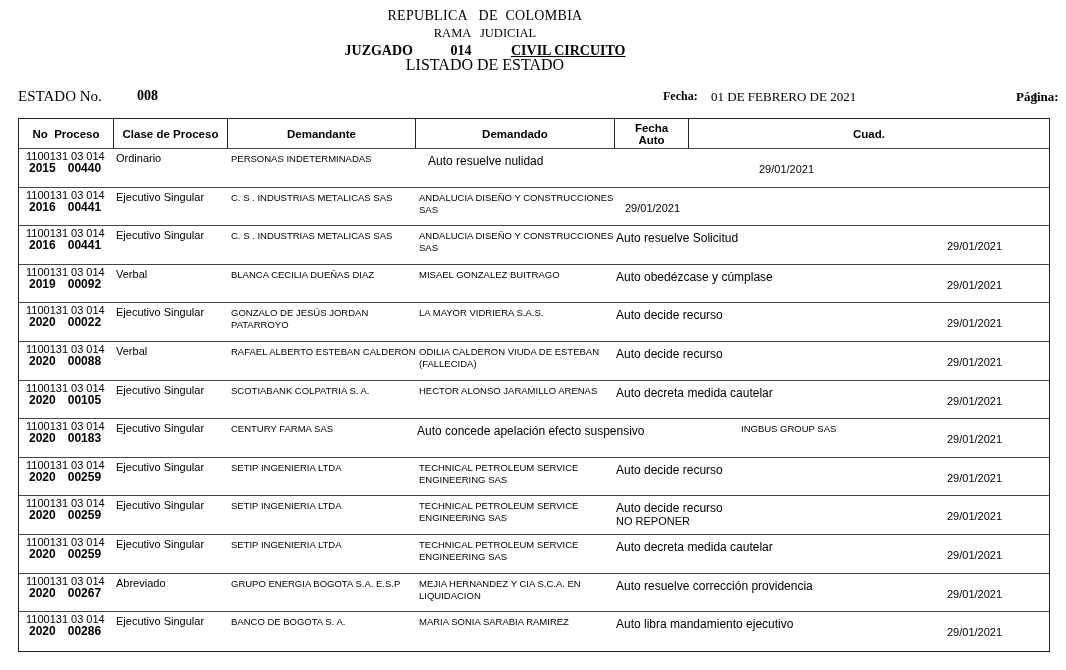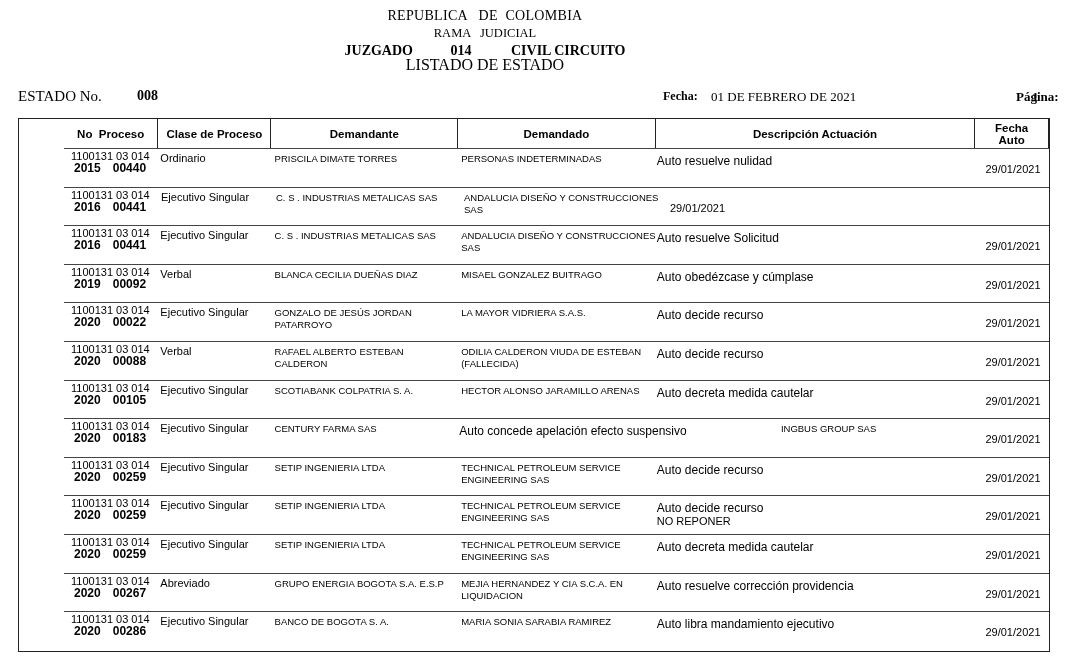--- a/index.html
+++ b/index.html
@@ -1,18 +1,18 @@
 <!DOCTYPE html>
 <html><head>
 <meta charset="utf-8">
 <style>
   html, body { margin:0; padding:0; background:#ffffff; }
   body { width:1066px; height:670px; position:relative; overflow:hidden; color:#000; }
   .serif { font-family: "Liberation Serif", "DejaVu Serif", serif; }
-  .sans { font-family: "Liberation Sans", "DejaVu Sans", sans-serif; padding-left: 45px; }
+  .sans { font-family: "Liberation Sans", "DejaVu Sans", sans-serif; }
   .hdr-line { position:absolute; left:0; width:970px; text-align:center; }
   #l1 { top:8px; font-size:14px; letter-spacing:0.3px; }
   #l2 { top:26px; font-size:12.5px; }
   #l3 { top:43px; font-size:14px; font-weight:bold; }
   #l3 span { display:inline-block; }
   #l4 { top:56px; font-size:16px; }
   #meta { position:absolute; top:88px; left:0; width:976px; height:20px; }
   #estado-label { position:absolute; left:18px; top:0; font-size:15px; }
   #estado-num { position:absolute; left:137px; top:0; font-size:14px; font-weight:bold; }
   #fecha-label { position:absolute; left:663px; top:1px; font-size:12px; font-weight:bold; }
@@ -40,52 +40,50 @@
 </style>
 </head>
 <body class="serif">
 
 <div>
   <div id="l1" class="hdr-line" style="white-space:pre;">REPUBLICA   DE  COLOMBIA</div>
   <div id="l2" class="hdr-line" style="white-space:pre;">RAMA   JUDICIAL</div>
   <div id="l3" class="hdr-line">
     <span>JUZGADO</span>
     <span style="margin-left:34px;">014</span>
-    <span style="margin-left:36px;">CIVIL CIRCUITO</span>
+    <span style="margin-left:36px;text-decoration:underline;">CIVIL CIRCUITO</span>
   </div>
   <div id="l4" class="hdr-line">LISTADO DE ESTADO</div>
 </div>
 
 <div id="meta">
   <span id="estado-label">ESTADO No.</span>
   <span id="estado-num">008</span>
   <span id="fecha-label">Fecha:</span>
   <span id="fecha-val">01 DE FEBRERO DE 2021</span>
   <span id="pagina-label">Página:</span>
   <span id="pagina-val">1</span>
 </div>
 
 <div id="tbl" class="sans">
   <div class="row head">
     <div class="c w1" style="white-space:pre;">No  Proceso</div>
     <div class="c w2">Clase de Proceso</div>
     <div class="c w3">Demandante</div>
     <div class="c w4">Demandado</div>
-    <div class="c w5">Descripción Actuación</div>
     <div class="c w6" style="padding:0 14px;">Fecha Auto</div>
     <div class="c w7">Cuad.</div>
   </div>
   <div id="rows">
       <div class="row">
     <div class="c w1 proc">
       <div class="code">1100131 03 014</div>
       <div class="yr"><span>2015</span><span>00440</span></div>
     </div>
     <div class="c w2 clase">Ordinario</div>
-    <div class="c w3 dte">PRISCILA DIMATE TORRES</div>
     <div class="c w4 ddo">PERSONAS INDETERMINADAS</div>
     <div class="c w5 desc">
       <div>Auto resuelve nulidad</div>
       <div class="sub"></div>
     </div>
     <div class="c w6 fa">29/01/2021</div>
     <div class="c w7"></div>
   </div>
       <div class="row">
     <div class="c w1 proc">

